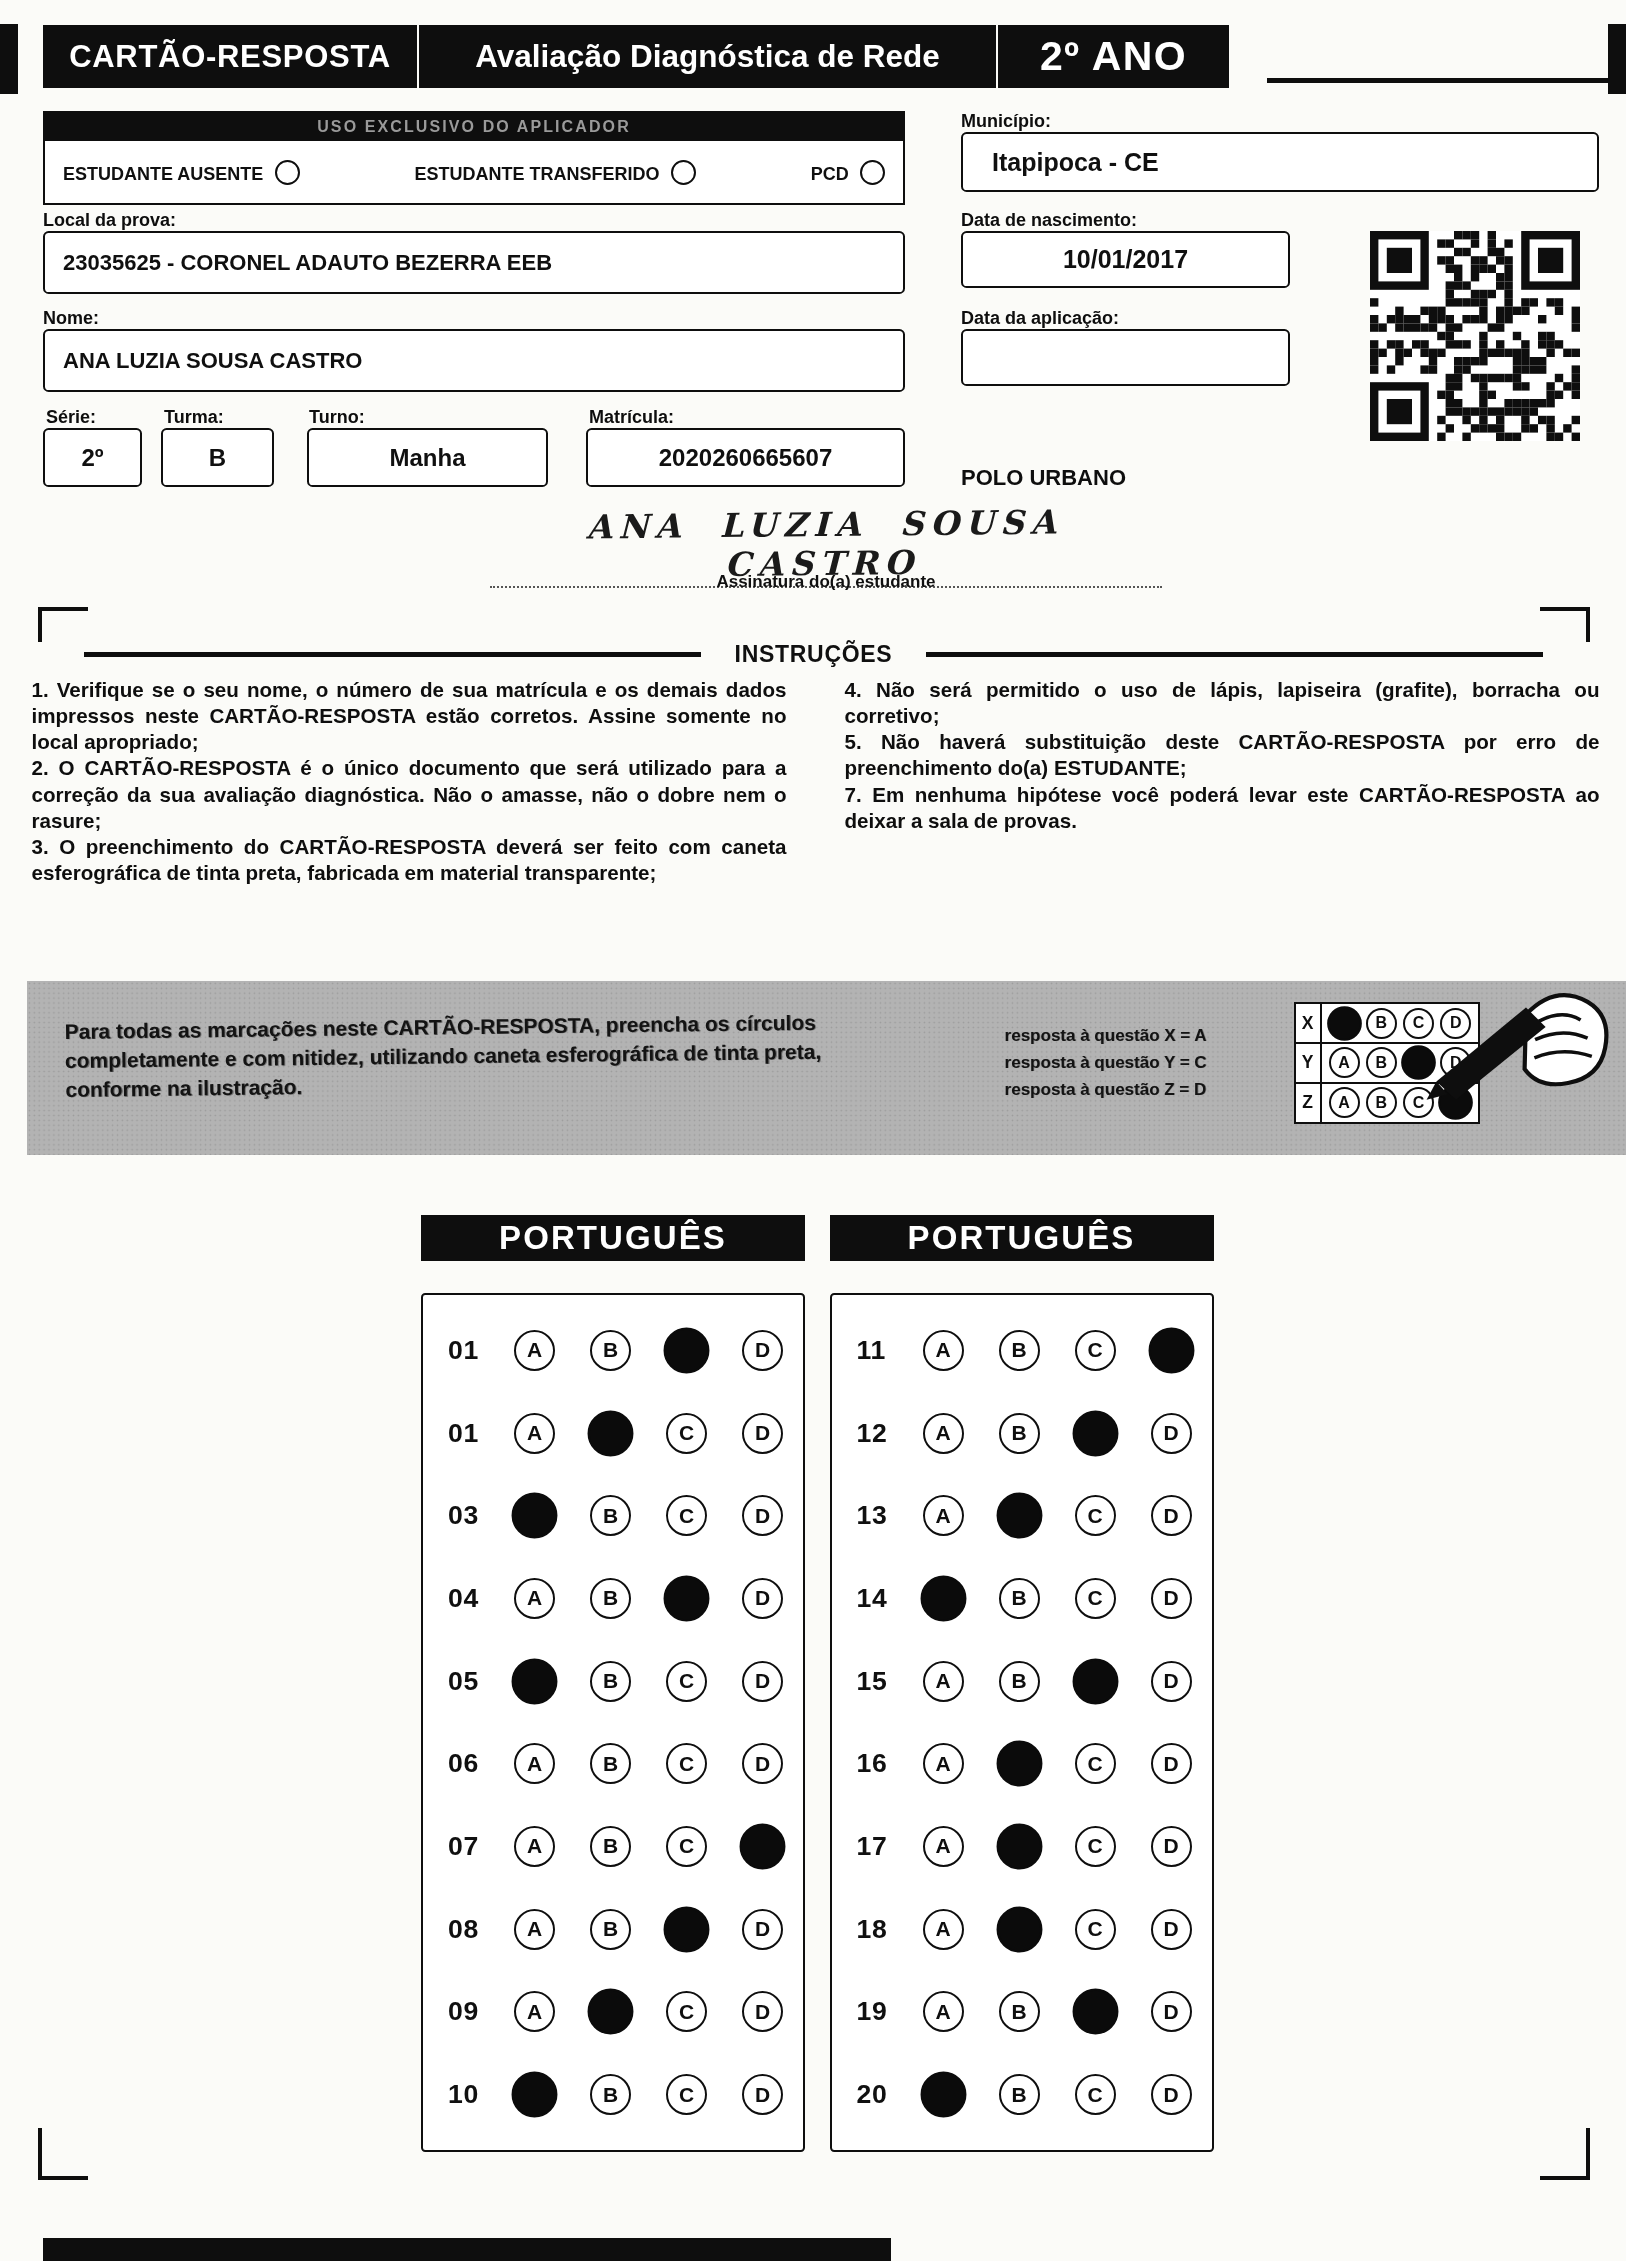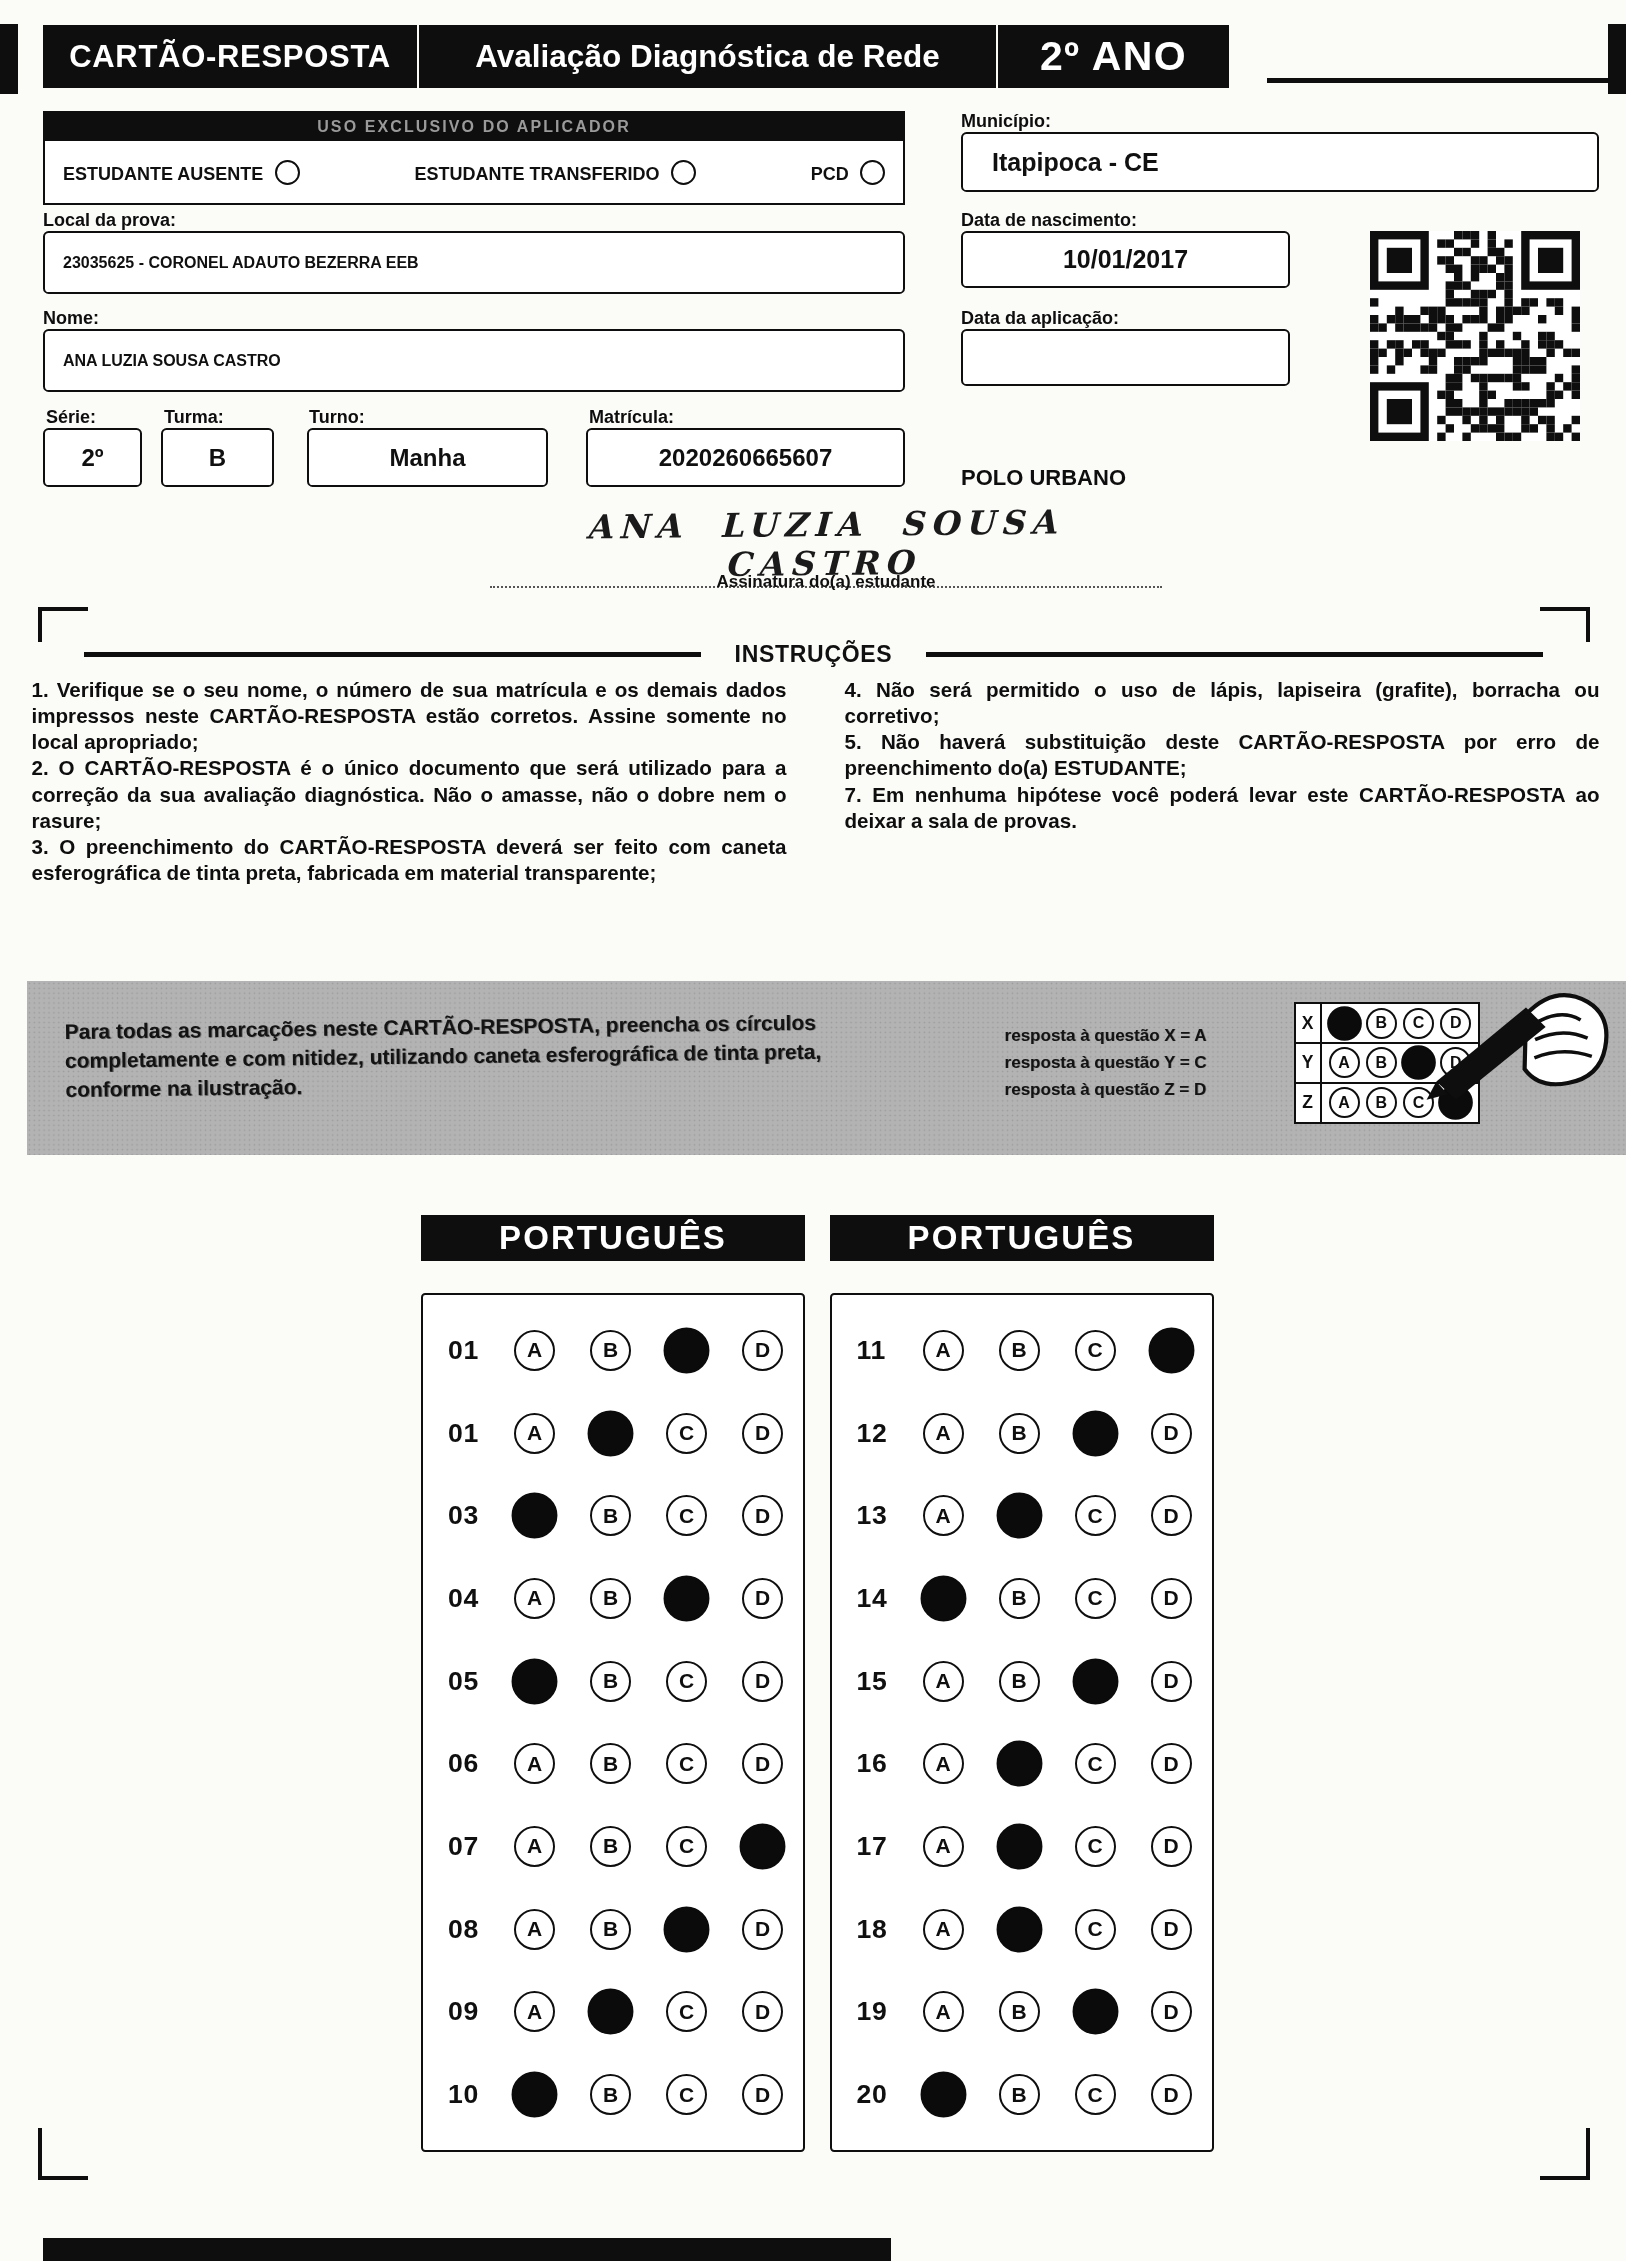--- a/index.html
+++ b/index.html
@@ -1,21 +1,21 @@
 <!DOCTYPE html>
 <html style="font-size:11.2px"><head>
 <meta charset="utf-8">
 <style>
   *{box-sizing:border-box;margin:0;padding:0}
   html,body{background:#e8e8e6}
   body{width:1626px;height:2261px;position:relative;background:#fbfbf8;font-family:"Liberation Sans",sans-serif;color:#101010;overflow:hidden}
   .abs{position:absolute}
   .blackbox{background:#0e0e0e;color:#fff;display:flex;align-items:center;justify-content:center;font-weight:bold}
   .label{font-weight:bold;font-size:18px;color:#0e0e0e}
-  .field-box{border:2.1px solid #0e0e0e;border-radius:5.6px;background:#fff;display:flex;align-items:center;font-weight:bold;font-size:16px}
+  .field-box{border:2.1px solid #0e0e0e;border-radius:5.6px;background:#fff;display:flex;align-items:center;font-weight:bold;font-size:22px}
   .centered{justify-content:center}
   .bubble{display:inline-flex;flex:none;align-items:center;justify-content:center;border:2.8px solid #0e0e0e;border-radius:50%;background:#fff;font-weight:bold;color:#0e0e0e}
   .bubble.filled{background:#0b0b0b;border-color:#0b0b0b;color:transparent;transform:scale(1.12)}
   
   .hdr-row{left:43px;top:25px;display:flex;gap:2px;height:63px}
   .hdr1{width:374px;font-size:31px;letter-spacing:0.7px}
   .hdr2{width:577px;font-size:31.5px}
   .hdr3{width:231px;font-size:41px;letter-spacing:1.4px}
   .hdr-line{left:1267px;top:78px;width:342px;height:4.9px;background:#0e0e0e}
   .corner-mark{width:18px;height:70px;background:#0e0e0e;top:24px}

